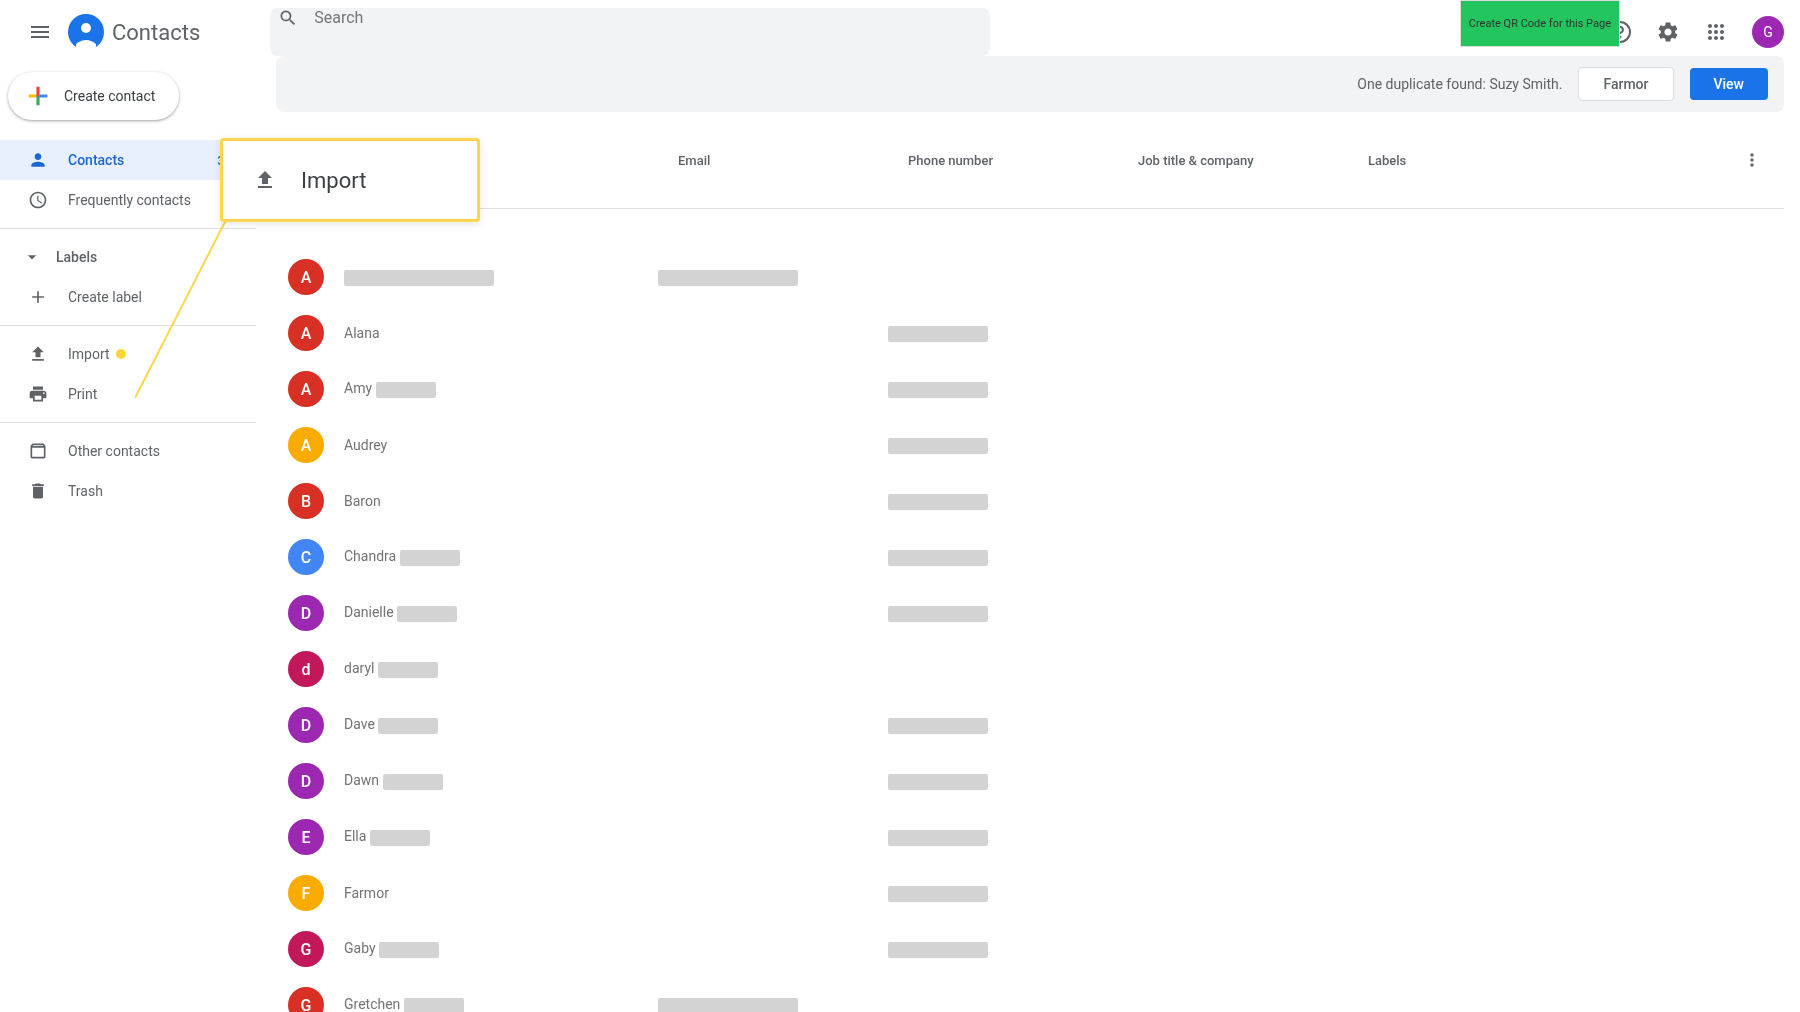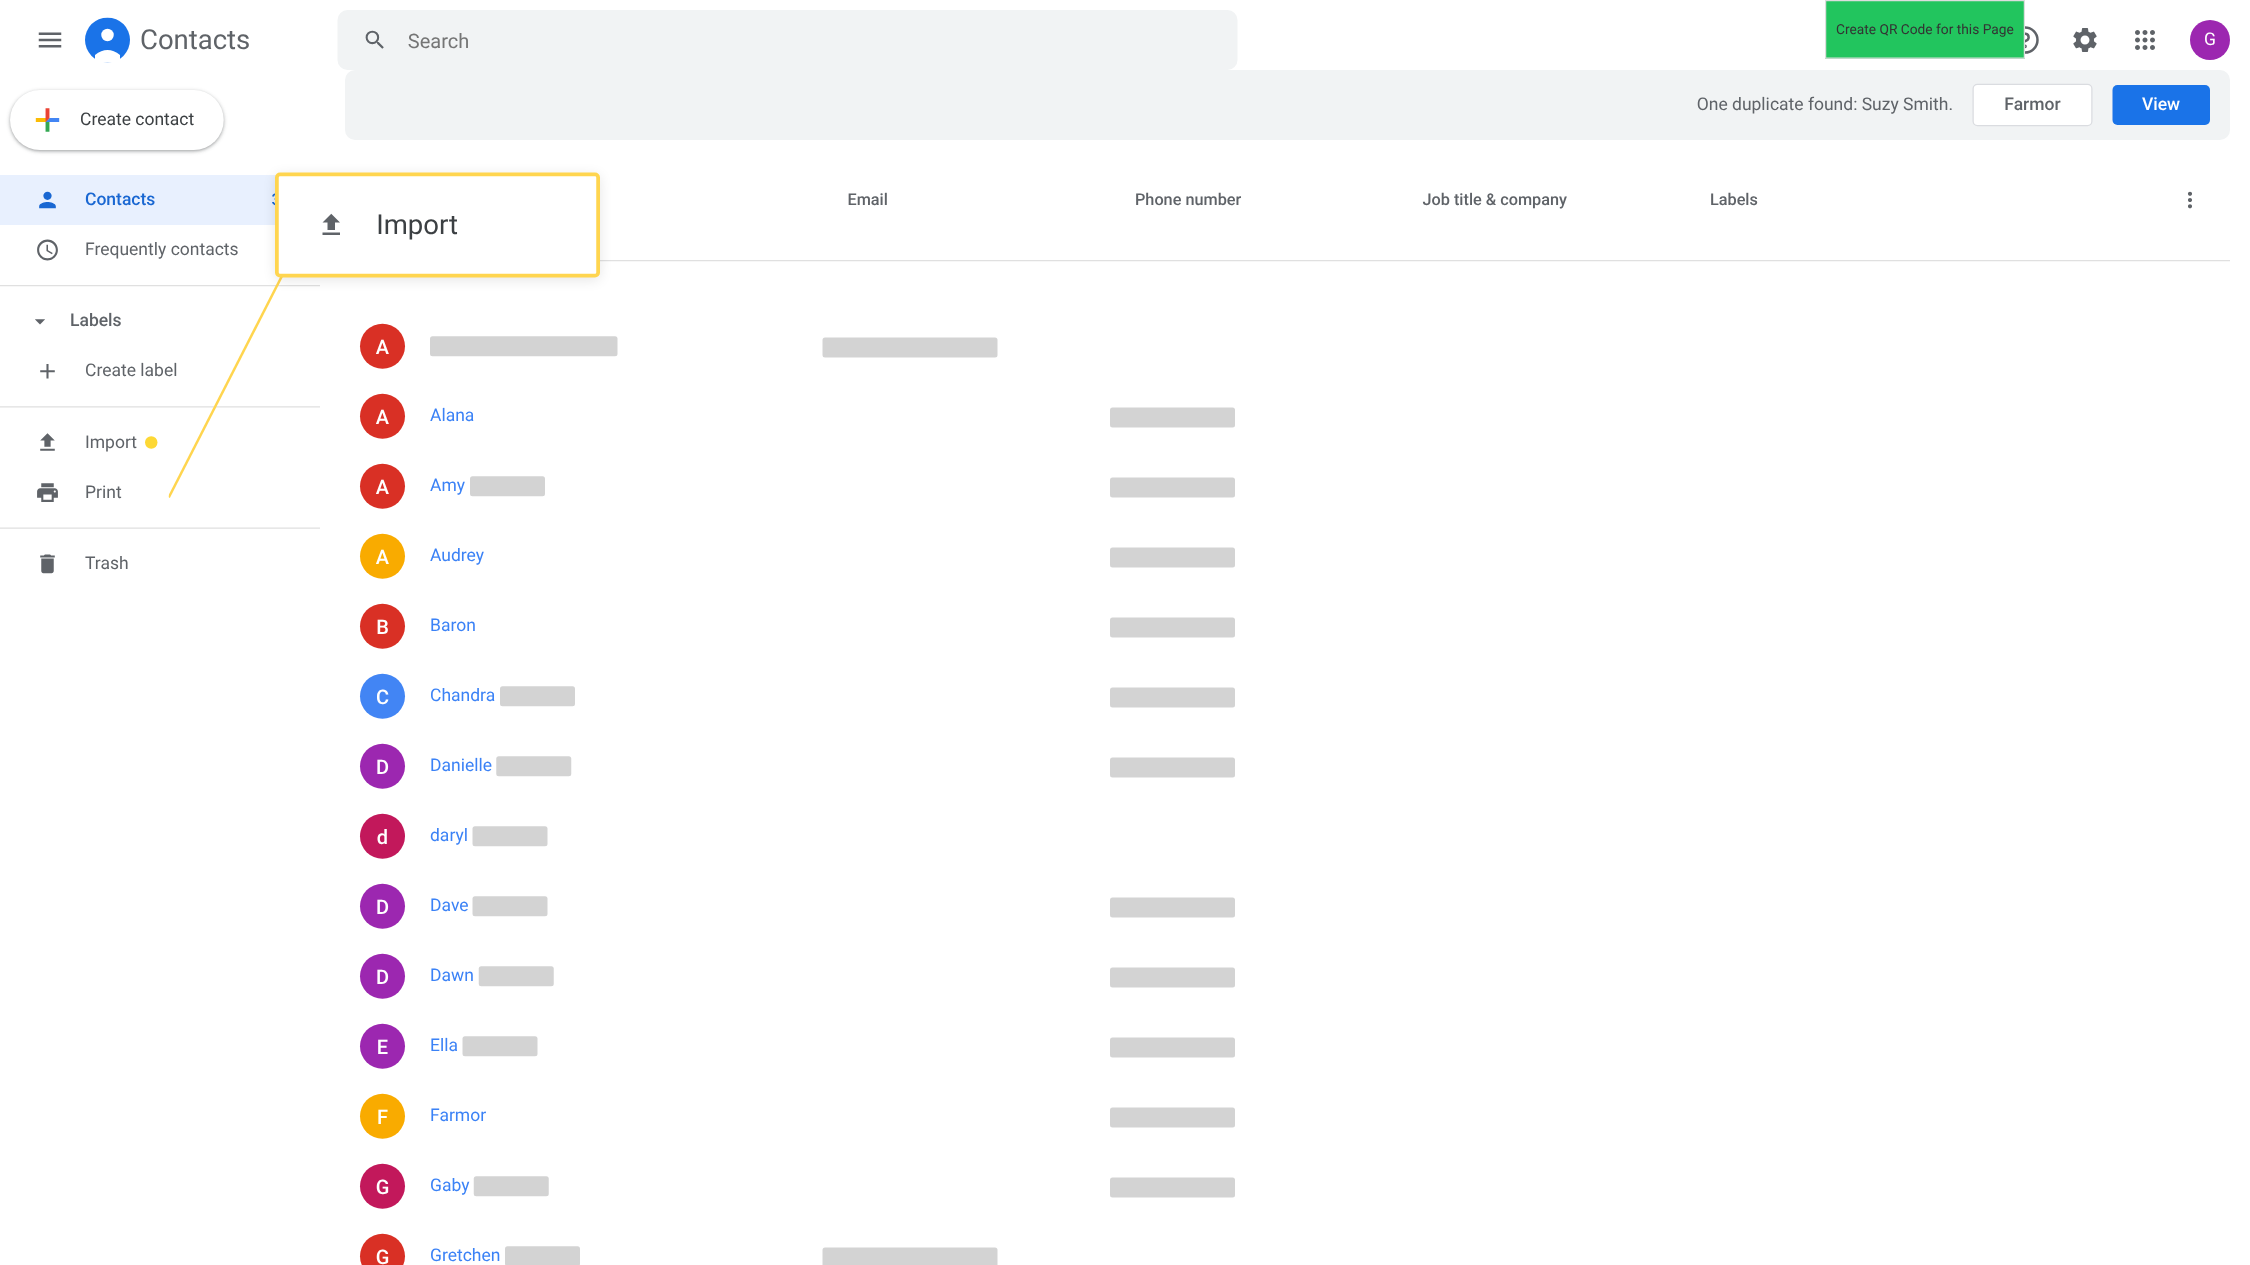--- a/index.html
+++ b/index.html
@@ -52,22 +52,22 @@
       font-weight: 400;
     }
 
     .search-container {
       margin-left: 70px;
       width: 720px;
       height: 48px;
       background: #f1f3f4;
       border-radius: 8px;
       display: flex;
-      align-items: center;
-      padding: 0 20px;
+      align-items: flex-start;
+      padding: 0 8px;
     }
 
     .search-input {
       flex: 1;
       border: none;
       background: transparent;
       font-size: 16px;
       color: #5f6368;
       margin-left: 16px;
       outline: none;
@@ -302,21 +302,21 @@
       align-items: center;
       justify-content: center;
       color: white;
       font-size: 16px;
       font-weight: 500;
       margin-right: 20px;
     }
 
     .contact-name {
       font-size: 14px;
-      color: #3b82f6;
+      color: #737373;
     }
 
     .redacted {
       display: inline-block;
       background: #d3d3d3;
       height: 16px;
       border-radius: 2px;
       vertical-align: middle;
     }
 
@@ -495,20 +495,28 @@
           </svg>
         </span>
       <span class="nav-label">Print</span>
     </div>
 
     <div class="nav-divider"></div>
 
     <div class="nav-item">
       <span class="nav-icon">
           <svg width="20" height="20" viewBox="0 0 24 24" fill="#5f6368">
+            <path d="M20.54 5.23l-1.39-1.68C18.88 3.21 18.47 3 18 3H6c-.47 0-.88.21-1.16.55L3.46 5.23C3.17 5.57 3 6.02 3 6.5V19c0 1.1.9 2 2 2h14c1.1 0 2-.9 2-2V6.5c0-.48-.17-.93-.46-1.27zM6.24 5h11.52l.81.97H5.44l.8-.97zM5 19V8h14v11H5z"></path>
+          </svg>
+        </span>
+      <span class="nav-label">Other contacts</span>
+    </div>
+    <div class="nav-item">
+      <span class="nav-icon">
+          <svg width="20" height="20" viewBox="0 0 24 24" fill="#5f6368">
             <path d="M6 19c0 1.1.9 2 2 2h8c1.1 0 2-.9 2-2V7H6v12zM19 4h-3.5l-1-1h-5l-1 1H5v2h14V4z"></path>
           </svg>
         </span>
       <span class="nav-label">Trash</span>
     </div>
   </div>
 
   <div class="content">
     <div class="notification-bar">
       <span class="notification-text">One duplicate found: Suzy Smith.</span>

